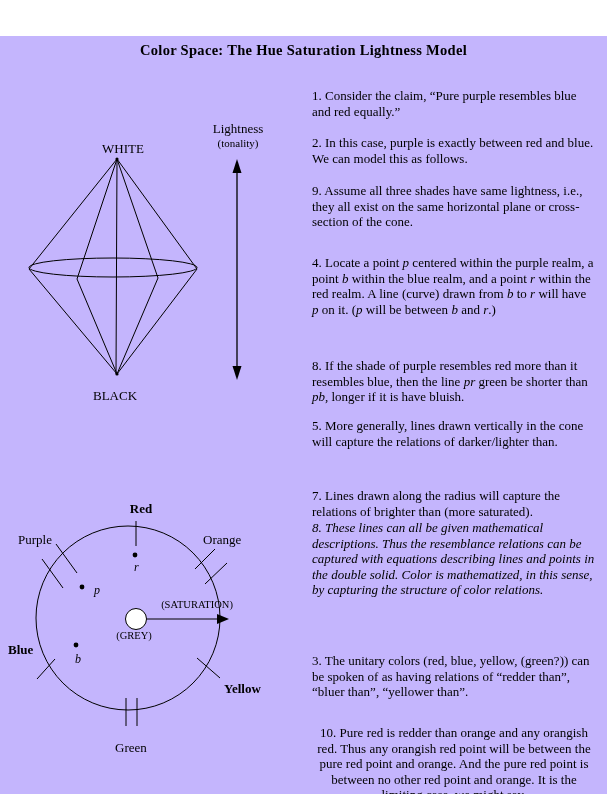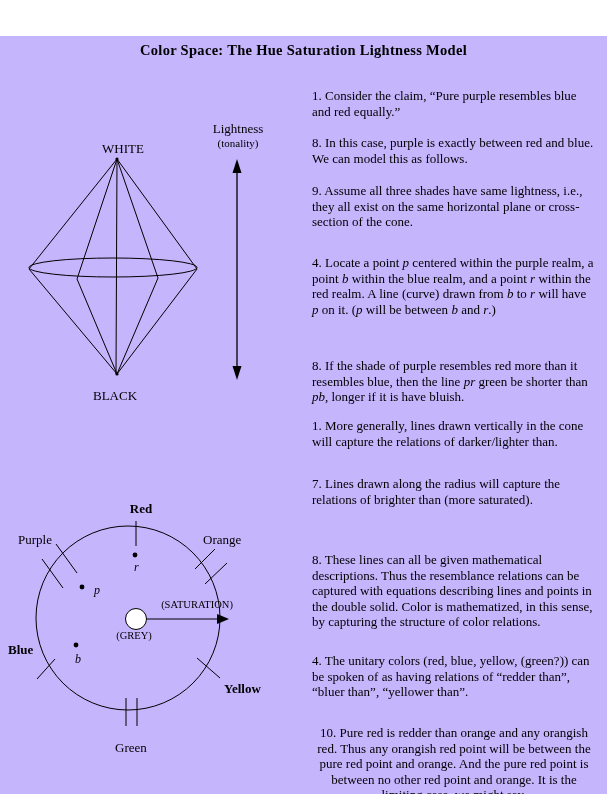--- a/index.html
+++ b/index.html
@@ -25,22 +25,22 @@
     position:absolute;left:0;width:284px;
     font-size:13px;line-height:15.6px;text-align:left;
   }
   .para i{font-style:italic;}
   .para:nth-child(1){top:52px;}
   .para:nth-child(2){top:99px;}
   .para:nth-child(3){top:147px;}
   .para:nth-child(4){top:219px;}
   .para:nth-child(5){top:322px;}
   .para:nth-child(6){top:382px;}
-  .para:nth-child(7){top:440px;}
-  .para:nth-child(8){top:516px;}
+  .para:nth-child(7){top:452px;}
+  .para:nth-child(8){top:484px;font-style:italic;}
   .para:nth-child(9){top:617px;}
   .para:nth-child(10){top:689px;text-align:center;}
 </style>
 </head>
 <body>
 
 <div class="page">
 
   <div class="title">Color Space:  The Hue Saturation Lightness Model</div>
 
@@ -122,24 +122,24 @@
       <g>
         <line x1="147" y1="583" x2="220" y2="583" stroke="#000" stroke-width="1.2"></line>
         <polygon points="229,583 217,578 217,588" fill="#000"></polygon>
       </g>
       <text x="197" y="572" text-anchor="middle" class="small-label">(SATURATION)</text>
     </g>
   </svg>
 
   <div class="notes">
     <div class="para"><span>1.  Consider the claim,  “Pure purple resembles blue and red equally.”</span></div>
-    <div class="para"><span>8.  In this case, purple is exactly between red and blue.  We can model this as follows.</span></div>
+    <div class="para"><span>2.  In this case, purple is exactly between red and blue.  We can model this as follows.</span></div>
     <div class="para"><span>9.  Assume all three shades have same  lightness, i.e., they all exist on the same horizontal plane or cross-section of the cone.</span></div>
     <div class="para"><span>4.  Locate a point </span><i>p</i><span> centered within the purple realm, a point </span><i>b</i><span> within the blue realm, and a point </span><i>r</i><span> within the red realm.  A line (curve) drawn from </span><i>b</i><span> to </span><i>r</i><span> will have </span><i>p</i><span> on it.  (</span><i>p</i><span> will be between </span><i>b</i><span> and </span><i>r</i><span>.)</span></div>
     <div class="para"><span>8.  If the shade of purple resembles red more than it  resembles blue, then the line </span><i>pr</i><span> green be shorter than </span><i>pb</i><span>, longer  if it is have bluish.</span></div>
-    <div class="para"><span>1.  More generally, lines drawn vertically in the cone will capture the relations of darker/lighter than.</span></div>
+    <div class="para"><span>5.  More generally, lines drawn vertically in the cone will capture the relations of darker/lighter than.</span></div>
     <div class="para"><span>7.  Lines drawn along the radius will capture the relations of brighter than (more saturated).</span></div>
     <div class="para"><span>8.  These lines can all be given mathematical descriptions.  Thus the  resemblance relations can be captured with equations describing lines and points in the double solid.  Color is mathematized, in this sense, by capturing the structure of color relations.</span></div>
-    <div class="para"><span>4.  The unitary colors (red, blue, yellow, (green?)) can be spoken of as having relations of “redder than”,  “bluer than”,  “yellower than”.</span></div>
+    <div class="para"><span>3.  The unitary colors (red, blue, yellow, (green?)) can be spoken of as having relations of “redder than”,  “bluer than”,  “yellower than”.</span></div>
     <div class="para"><span>10.  Pure red is redder than orange and any orangish red.  Thus any orangish red point will be between the pure red point and orange.  And the pure red point is between no other red point and orange.  It is the limiting case, we might say.</span></div>
   </div>
 
 </div>
 
 </body></html>

